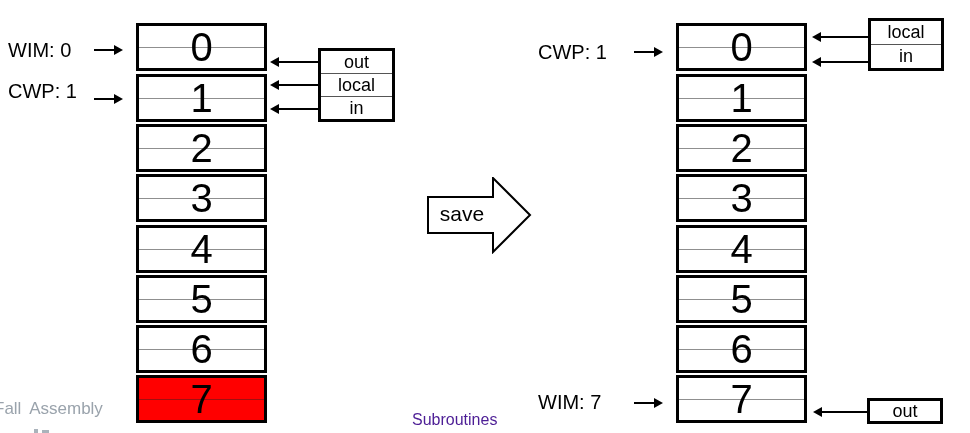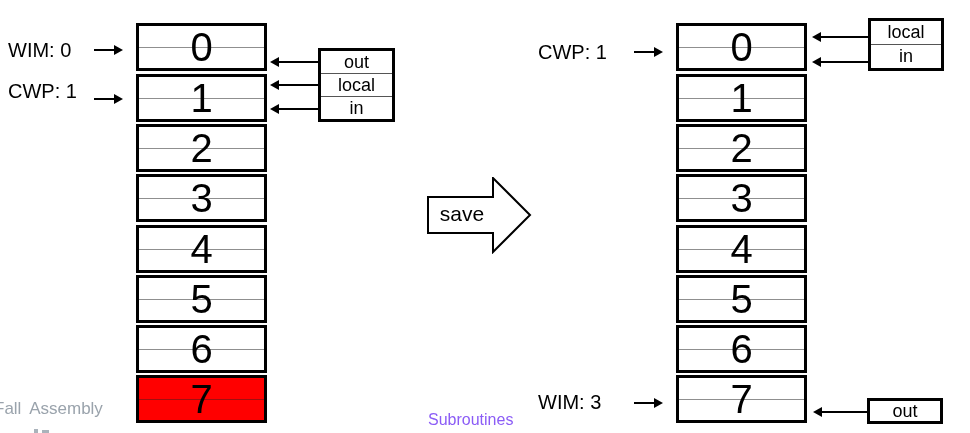--- a/index.html
+++ b/index.html
@@ -32,21 +32,21 @@
       border-top:5px solid transparent;border-bottom:5px solid transparent;border-left:9px solid #000;}
 
   
   .save-arrow{position:absolute;left:427px;top:177px;}
   .save-label{position:absolute;left:433px;top:202px;width:58px;text-align:center;
       font-size:21px;color:#000;}
 
   
   .wm{position:absolute;white-space:nowrap;}
   .wm.fall{left:-6px;top:399px;font-size:17px;color:#9aa3ac;word-spacing:4px;}
-  .wm.sub{left:428px;top:411px;font-size:16px;color:#8b5cf6;}
+  .wm.sub{left:412px;top:411px;font-size:16px;color:#4c1d95;}
   .frag{position:absolute;background:#aab3bb;}
 </style>
 </head>
 <body>
 
 <div class="canvas">
 
   <span class="lbl" style="left:8px;top:39px">WIM: 0</span>
   <div class="harrow pr" style="left:94px;top:49px;width:20px"></div>
 
@@ -99,21 +99,21 @@
   </div>
 
   <svg class="save-arrow" width="105" height="77" viewBox="0 0 105 77">
     <polygon points="1,20 66,20 66,1 103,38 66,75 66,56 1,56" fill="#ffffff" stroke="#000000" stroke-width="2"></polygon>
   </svg>
   <div class="save-label">save</div>
 
   <span class="lbl" style="left:538px;top:41px">CWP: 1</span>
   <div class="harrow pr" style="left:634px;top:51px;width:20px"></div>
 
-  <span class="lbl" style="left:538px;top:391px">WIM: 3</span>
+  <span class="lbl" style="left:538px;top:391px">WIM: 7</span>
   <div class="harrow pr" style="left:634px;top:402px;width:20px"></div>
 
   <div>
     <div class="win" style="left:676px;top:23px">
         <div class="windiv"></div>
         <div class="num">0</div>
       </div>
     <div class="win" style="left:676px;top:74px">
         <div class="windiv"></div>
         <div class="num">1</div>

